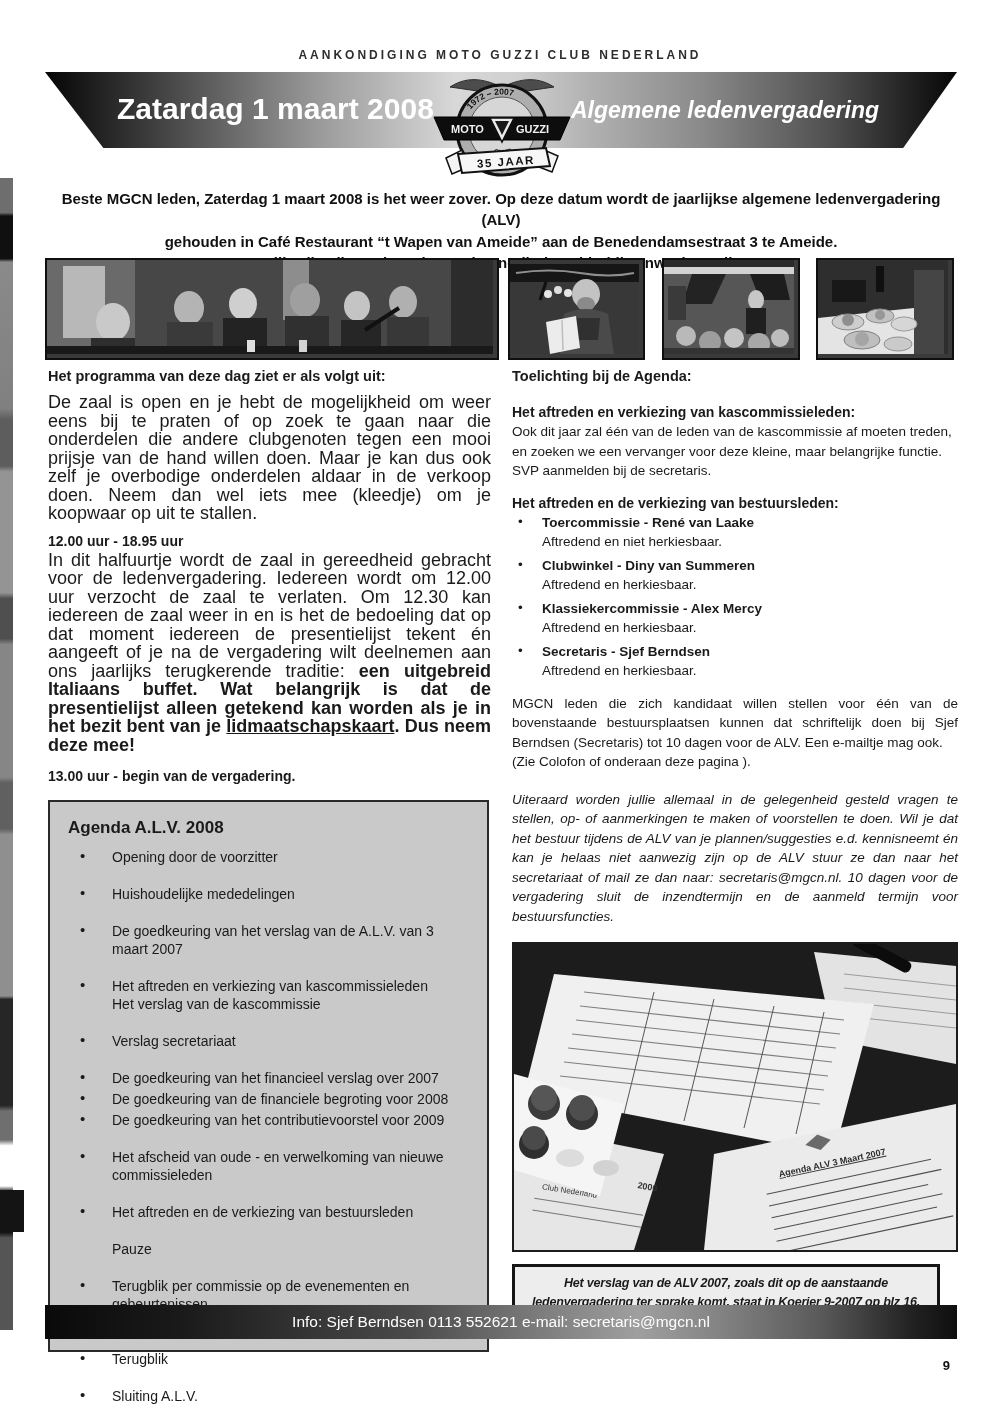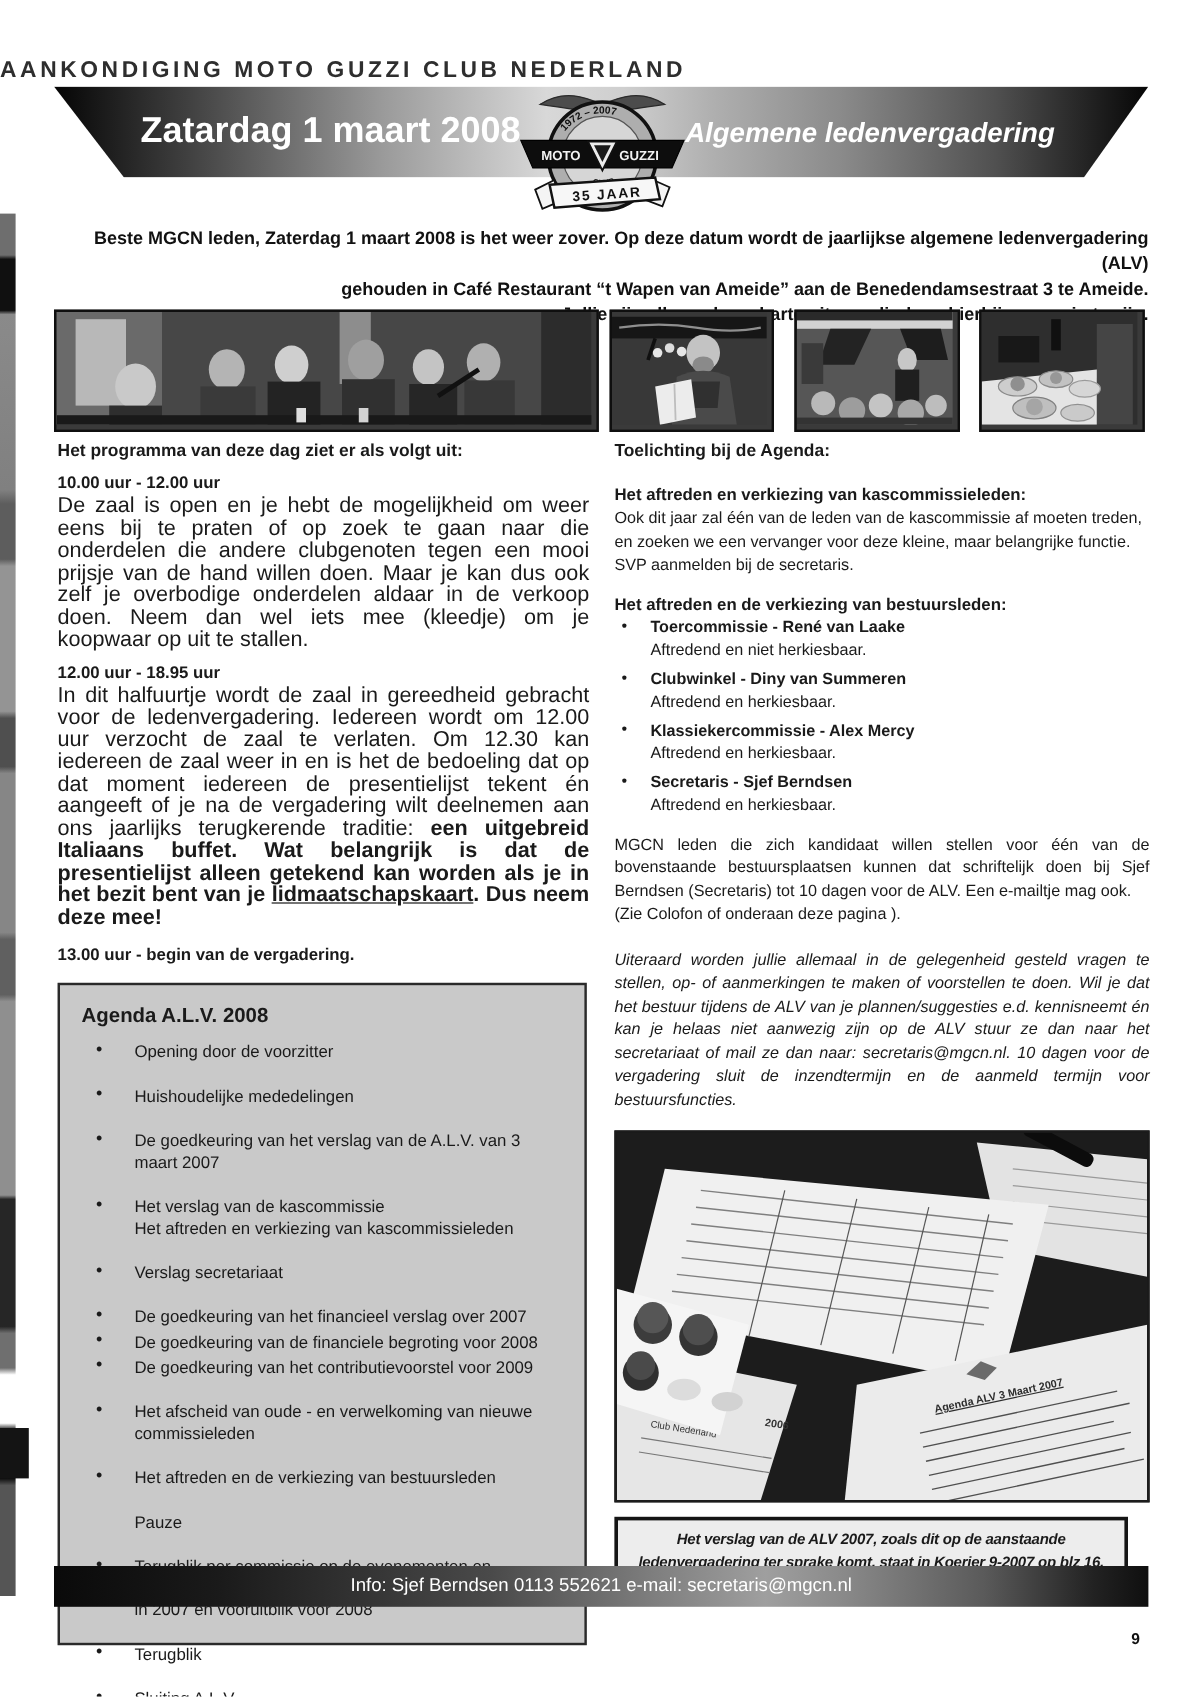--- a/index.html
+++ b/index.html
@@ -12,33 +12,33 @@
       #6e6e6e 0%,#6e6e6e 3%,#101010 3.3%,#101010 7%,
       #8a8a8a 7.3%,#808080 20%,#5d5d5d 21%,#5d5d5d 25%,
       #949494 25.5%,#949494 36%,#4f4f4f 36.5%,#4f4f4f 40%,
       #868686 40.5%,#868686 52%,#606060 52.5%,#606060 56.5%,
       #8f8f8f 57%,#8f8f8f 71%,#262626 71.3%,#262626 80.5%,
       #6f6f6f 81%,#6f6f6f 83.5%,#ffffff 84%,#ffffff 87.5%,
       #101010 88%,#101010 91.5%,#555555 92%,#555555 100%);}
   .bind-tick{position:absolute;left:0;top:1190px;width:24px;height:42px;background:#141414;}
 
   
-  .kicker{position:absolute;left:0;top:48px;width:1000px;
-    font-size:19px;font-weight:bold;letter-spacing:3px;color:#2e2e2e;}
+  .kicker{position:absolute;left:0;top:48px;width:1000px;text-align:center;
+    font-size:12px;font-weight:bold;letter-spacing:3px;color:#2e2e2e;}
   .banner{position:absolute;left:45px;top:72px;width:912px;height:76px;
     background:linear-gradient(90deg,#050505 0%,#3f3f3f 12%,#9a9a9a 30%,#d8d8d8 45%,
       #cfcfcf 52%,#b0b0b0 60%,#8a8a8a 72%,#505050 86%,#060606 100%);
     -webkit-clip-path:polygon(0 0,100% 0,94.1% 100%,6.4% 100%);
     clip-path:polygon(0 0,100% 0,94.1% 100%,6.4% 100%);}
   .banner-date{position:absolute;left:72px;top:20px;font-size:30px;font-weight:bold;color:#ffffff;}
   .banner-title{position:absolute;right:78px;top:25px;font-size:23px;font-weight:bold;color:#ffffff;font-style:italic;}
   .club-logo{position:absolute;left:428px;top:72px;width:148px;height:112px;}
 
   
-  .intro{position:absolute;left:45px;top:188px;width:912px;text-align:right;
+  .intro{position:absolute;left:45px;top:188px;width:912px;text-align:center;
     font-size:15px;font-weight:bold;line-height:1.42;color:#111;}
 
   
   .photo{position:absolute;top:258px;height:98px;border:2px solid #0f0f0f;background:#3a3a3a;overflow:hidden;}
   .photo svg{display:block;}
   .ph1{left:45px;width:450px;}
   .ph2{left:508px;width:133px;}
   .ph3{left:662px;width:134px;}
   .ph4{left:816px;width:134px;}
 
@@ -216,21 +216,20 @@
       <ellipse cx="80" cy="84" rx="14" ry="7" fill="#cacaca" stroke="#909090"></ellipse>
       <circle cx="30" cy="60" r="6" fill="#8f8f8f"></circle>
       <circle cx="62" cy="55" r="5" fill="#979797"></circle>
       <circle cx="44" cy="79" r="7" fill="#a5a5a5"></circle>
     </svg>
   </div>
 
   <div class="col-left">
     <div class="h-section">Het programma van deze dag ziet er als volgt uit:</div>
 
-    <div class="time-head">10.00 uur - 12.00 uur</div>
     <p class="para">De zaal is open en je hebt de mogelijkheid om weer eens bij te praten of op zoek te gaan naar die onderdelen die andere clubgenoten tegen een mooi prijsje van de hand willen doen. Maar je kan dus ook zelf je overbodige onderdelen aldaar in de verkoop doen. Neem dan wel iets mee (kleedje) om je koopwaar op uit te stallen.</p>
 
     <div class="time-head">12.00 uur - 18.95 uur</div>
     <p class="para"><span>In dit halfuurtje wordt de zaal in gereedheid gebracht voor de ledenvergadering. Iedereen wordt om 12.00 uur verzocht de zaal te verlaten. Om 12.30 kan iedereen de zaal weer in en is het de bedoeling dat op dat moment iedereen de presentielijst tekent én aangeeft of je na de vergadering wilt deelnemen aan ons jaarlijks terugkerende traditie: </span><span class="b">een uitgebreid Italiaans buffet. Wat belangrijk is dat de presentielijst alleen getekend kan worden als je in het bezit bent van je </span><span class="b u">lidmaatschapskaart</span><span class="b">. Dus neem deze mee!</span></p>
 
     <div class="time-final">13.00 uur - begin van de vergadering.</div>
 
     <div class="agenda-box">
       <div class="agenda-title">Agenda A.L.V. 2008</div>
 
@@ -241,22 +240,22 @@
       <div class="ag-item">
           <span class="ag-bullet">•</span>
           <div>Huishoudelijke mededelingen</div>
         </div>
       <div class="ag-item">
           <span class="ag-bullet">•</span>
           <div>De goedkeuring van het verslag van de A.L.V. van 3 maart 2007</div>
         </div>
       <div class="ag-item">
           <span class="ag-bullet">•</span>
+          <div>Het aftreden en verkiezing van kascommissieleden</div>
           <div>Het verslag van de kascommissie</div>
-          <div>Het aftreden en verkiezing van kascommissieleden</div>
         </div>
       <div class="ag-item">
           <span class="ag-bullet">•</span>
           <div>Verslag secretariaat</div>
         </div>
       <div class="ag-item tight">
           <span class="ag-bullet">•</span>
           <div>De goedkeuring van het financieel verslag over 2007</div>
         </div>
       <div class="ag-item tight">

